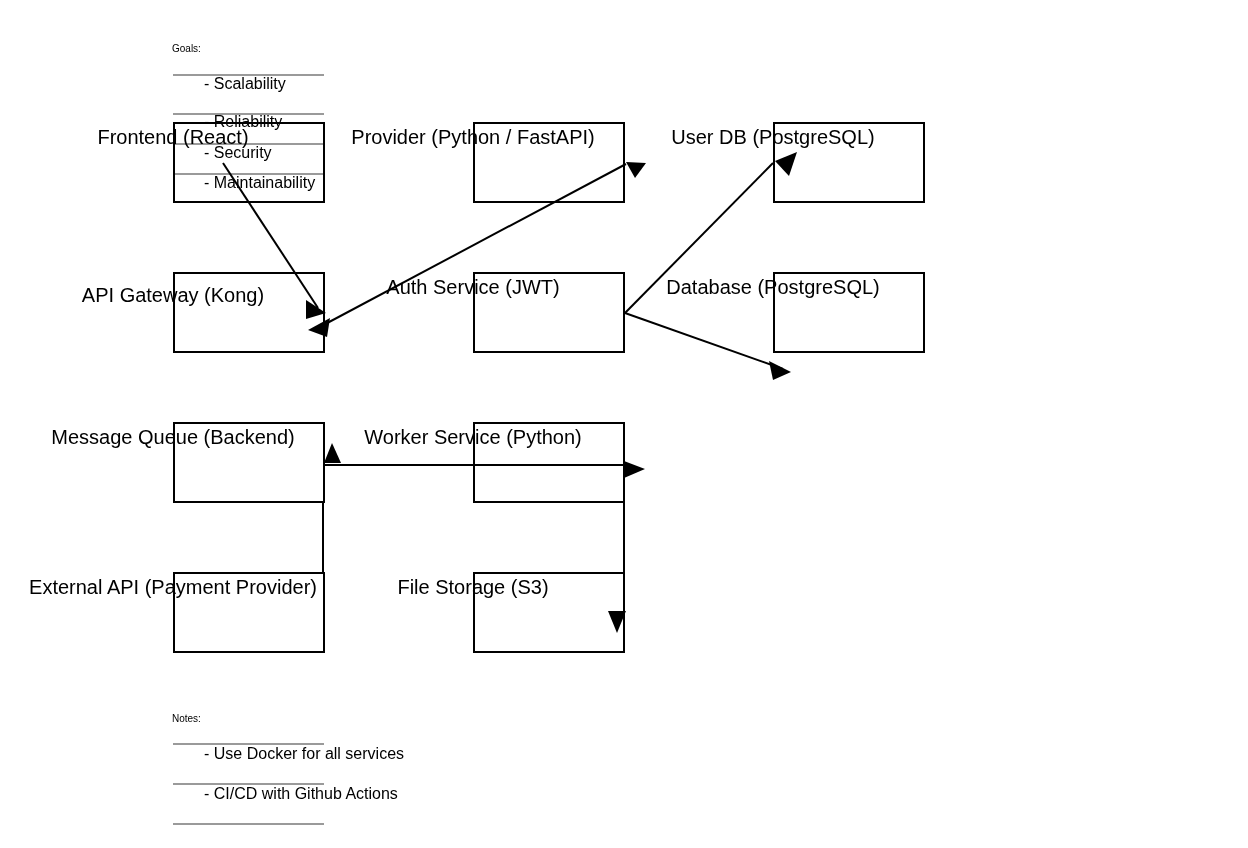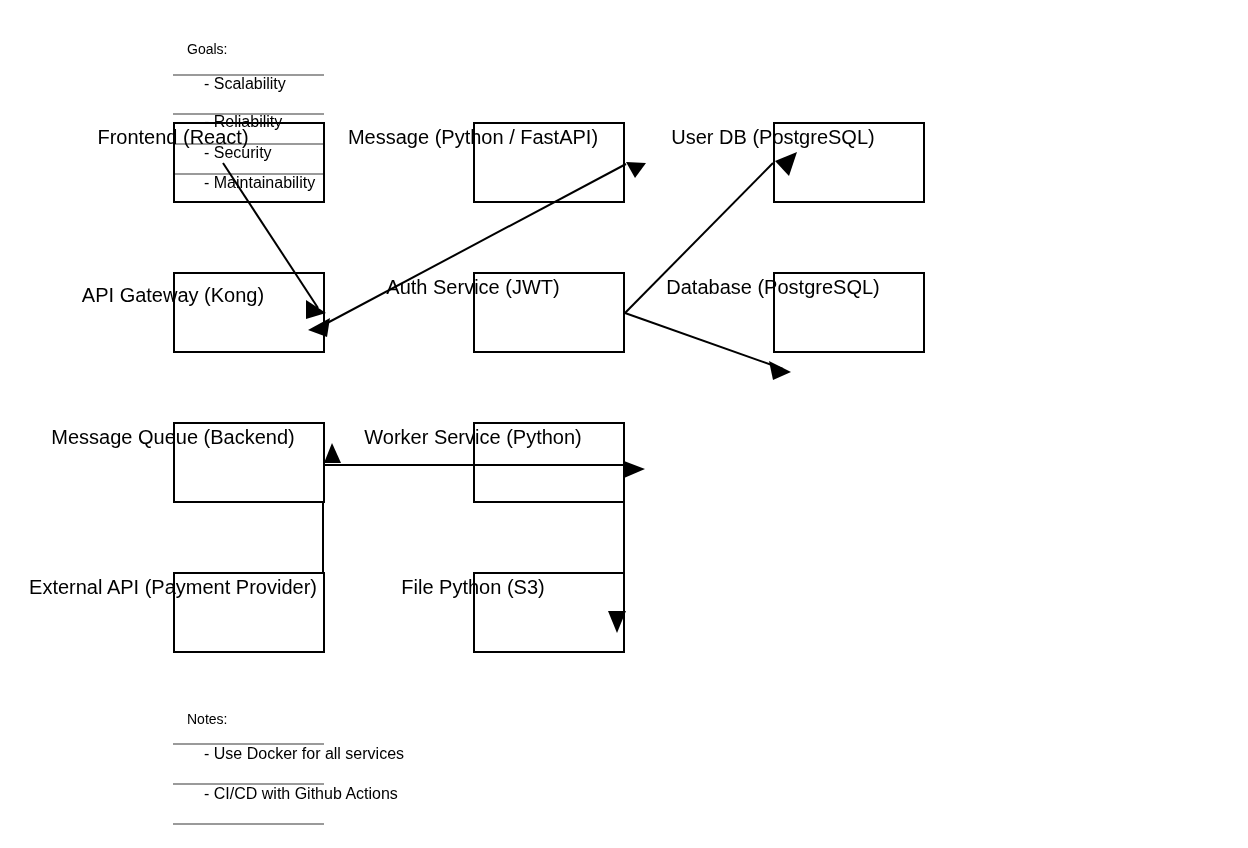--- a/index.html
+++ b/index.html
@@ -15,21 +15,21 @@
   }
   .box{
     position:absolute;width:152px;height:81px;box-sizing:border-box;
     border:2px solid #000;background:transparent;z-index:2;
   }
   .node-label{
     position:absolute;transform:translate(-50%,-50%);
     font-size:20px;line-height:16px;white-space:nowrap;z-index:3;margin-top:15px;
   }
   .list-title{
-    position:absolute;left:187px;font-size:14px;line-height:14px;
+    position:absolute;left:172px;font-size:10px;line-height:14px;
     white-space:nowrap;z-index:3;
   }
   .list-item{
     position:absolute;left:204px;font-size:16px;line-height:16px;
     white-space:nowrap;z-index:3;
   }
   svg.overlay{
     position:absolute;left:0;top:0;width:1248px;height:848px;
     z-index:4;pointer-events:none;
   }
@@ -61,29 +61,29 @@
 <div class="box" style="left:773px;top:122px"></div>
 <div class="box" style="left:173px;top:272px"></div>
 <div class="box" style="left:473px;top:272px"></div>
 <div class="box" style="left:773px;top:272px"></div>
 <div class="box" style="left:173px;top:422px"></div>
 <div class="box" style="left:473px;top:422px"></div>
 <div class="box" style="left:173px;top:572px"></div>
 <div class="box" style="left:473px;top:572px"></div>
 
 <div class="node-label" style="left:173px;top:122px">Frontend (React)</div>
-<div class="node-label" style="left:473px;top:122px">Message (Python / FastAPI)</div>
+<div class="node-label" style="left:473px;top:122px">Provider (Python / FastAPI)</div>
 <div class="node-label" style="left:773px;top:122px">User DB (PostgreSQL)</div>
 <div class="node-label" style="left:173px;top:280px">API Gateway (Kong)</div>
 <div class="node-label" style="left:473px;top:272px">Auth Service (JWT)</div>
 <div class="node-label" style="left:773px;top:272px">Database (PostgreSQL)</div>
 <div class="node-label" style="left:173px;top:422px">Message Queue (Backend)</div>
 <div class="node-label" style="left:473px;top:422px">Worker Service (Python)</div>
 <div class="node-label" style="left:173px;top:572px">External API (Payment Provider)</div>
-<div class="node-label" style="left:473px;top:572px">File Python (S3)</div>
+<div class="node-label" style="left:473px;top:572px">File Storage (S3)</div>
 
 <svg class="overlay" viewBox="0 0 1248 848">
 
   <line x1="223" y1="163" x2="318" y2="308"></line>
   <polygon points="306,300 306,319 326,313"></polygon>
 
   <line x1="316" y1="329" x2="626" y2="164"></line>
   <polygon points="330,318 327,337 308,330"></polygon>
   <polygon points="626,162 646,163 635,178"></polygon>
 

